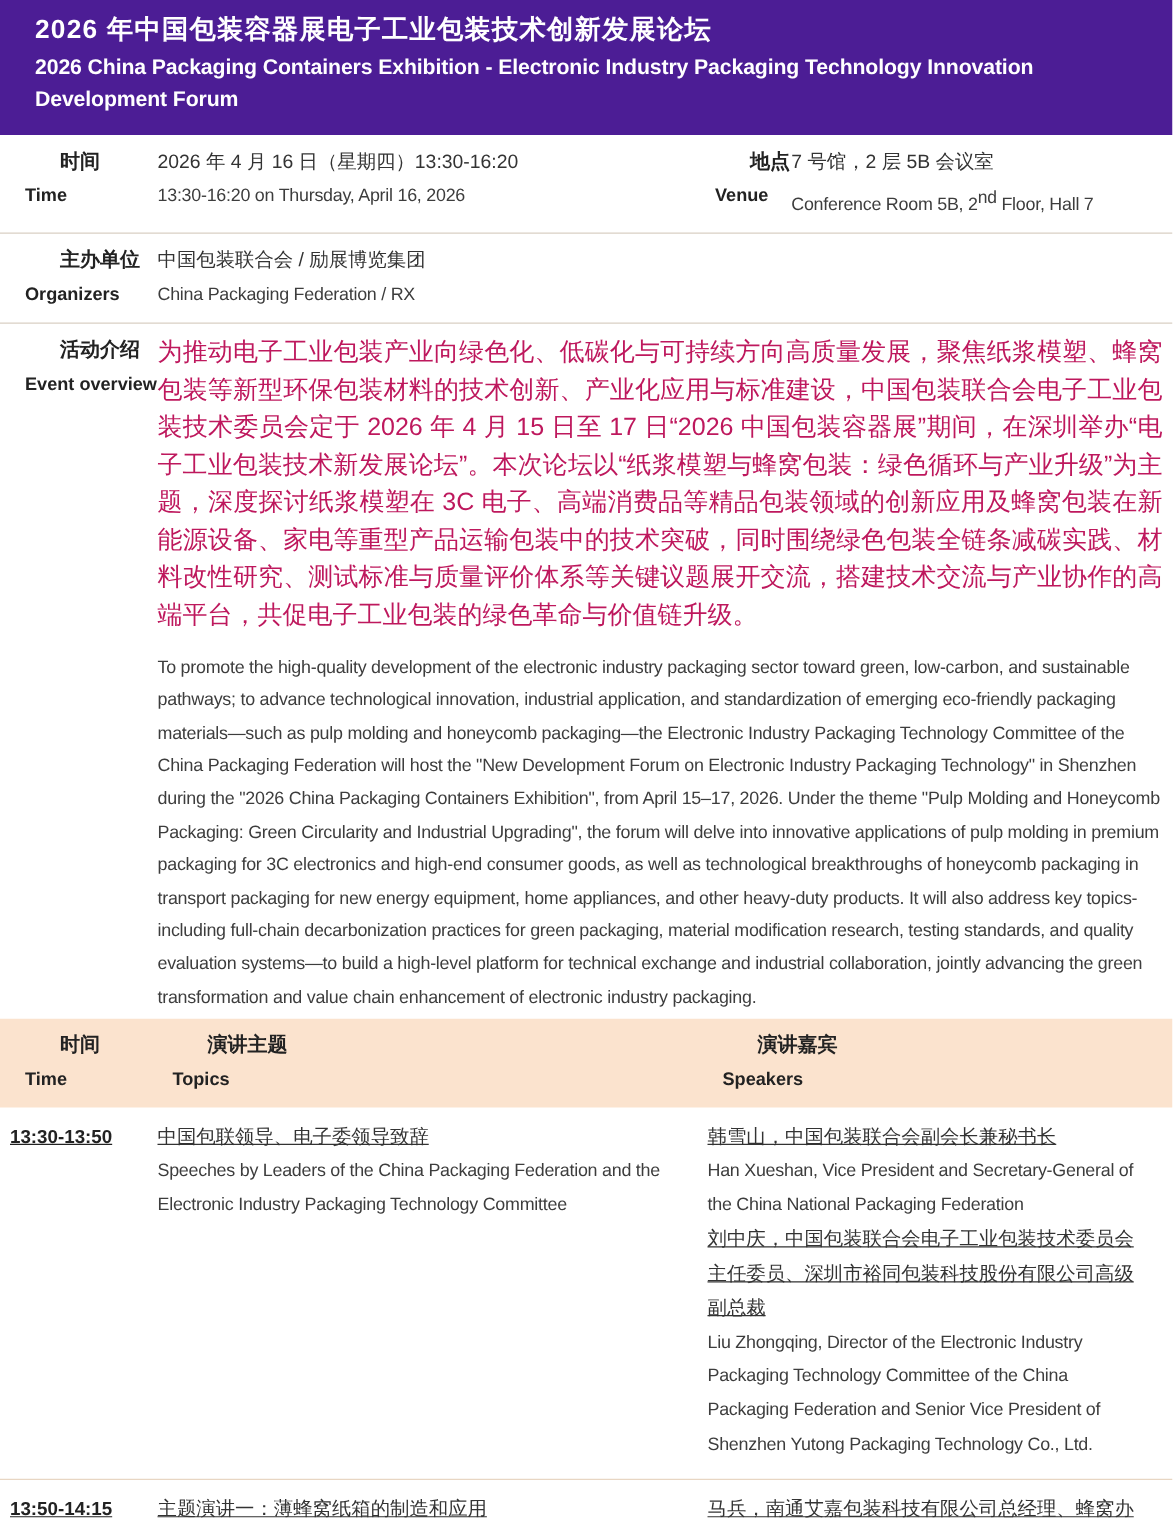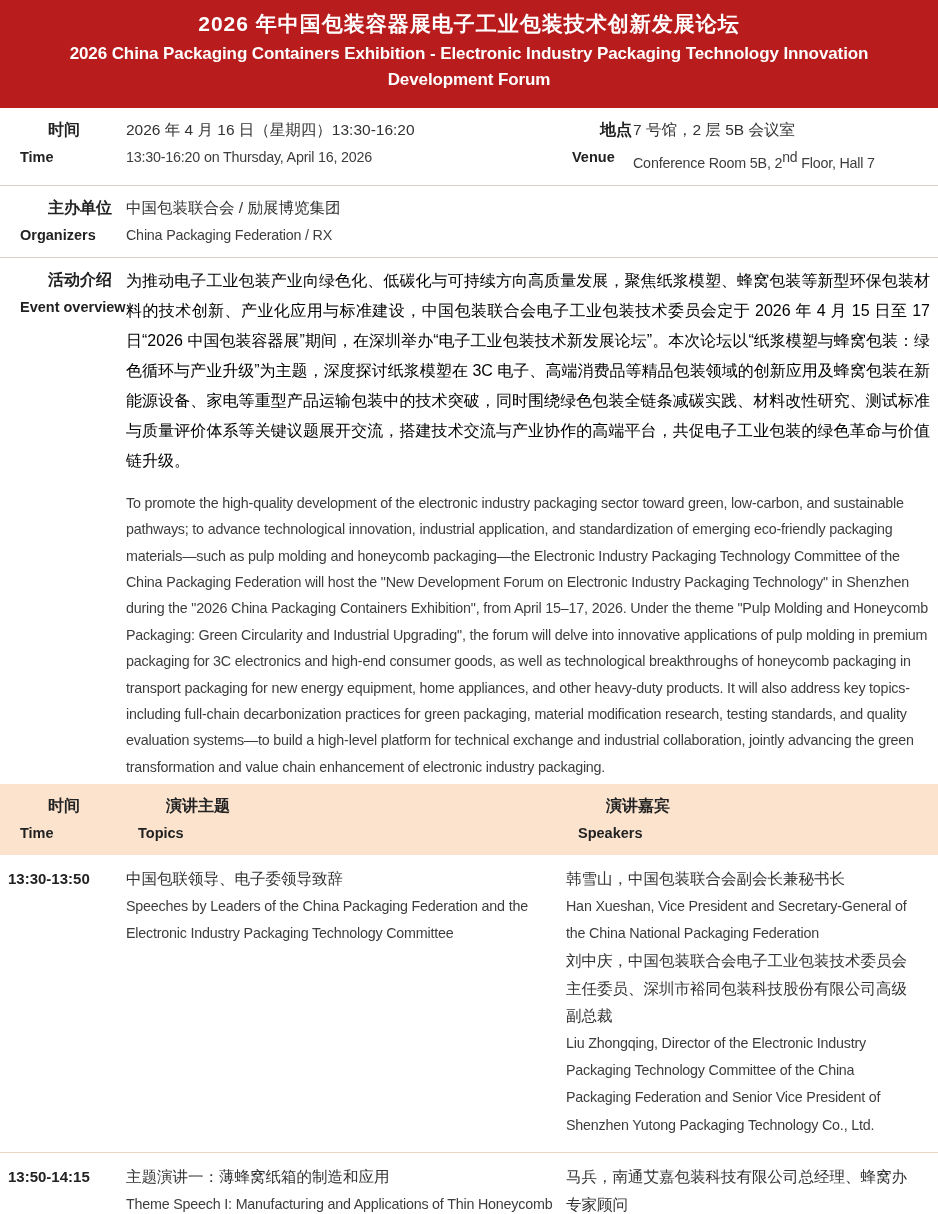--- a/index.html
+++ b/index.html
@@ -7,25 +7,24 @@
   body {
     width: 938px; height: 1214px;
     background: #ffffff;
     font-family: "Liberation Sans", "DejaVu Sans", sans-serif;
     color: #2e2e2e;
     overflow: hidden;
   }
 
   
   .banner {
-    background: #b91c1c;
+    background: #4c1d95;
     color: #ffffff;
     height: 108px;
     padding: 9px 28px 10px;
-    text-align: center;
   }
   .banner-cn {
     font-size: 21px;
     font-weight: bold;
     line-height: 30px;
     letter-spacing: 1px;
   }
   .banner-en {
     font-size: 17px;
     font-weight: bold;
@@ -45,21 +44,21 @@
   .info-row.second { grid-template-columns: 118px 1fr; }
   .info-row.third  { grid-template-columns: 118px 1fr; border-bottom: none; padding-bottom: 4px; }
 
   .lbl-cn { font-size: 16px; font-weight: bold; line-height: 28px; color: #222; padding-left: 40px; }
   .lbl-en { font-size: 14.5px; font-weight: bold; line-height: 26px; color: #222; margin-left: 12px; }
   .val-cn { font-size: 15.5px; line-height: 28px; color: #333; }
   .val-en { font-size: 14.3px; line-height: 26px; color: #3d3d3d; letter-spacing: -0.2px; }
   .val-en sup { font-size: 14px; text-align: center; }
 
   .overview-cn {
-    font-size: 16px; line-height: 30px; color: #000000;
+    font-size: 20px; line-height: 30px; color: #be185d;
     text-align: justify; margin: 0 0 14px;
   }
   .overview-en {
     font-size: 14.3px; line-height: 26.4px; color: #3d3d3d;
     letter-spacing: -0.2px; margin: 0; padding-right: 2px;
   }
 
   
   .sched-head {
     background: #FBE3CE;
@@ -67,22 +66,22 @@
     grid-template-columns: 118px 440px 1fr;
     padding: 8px 8px 9px;
   }
   .sched-row {
     display: grid;
     grid-template-columns: 118px 440px 1fr;
     padding: 10px 8px 13px;
   }
   .sched-row.bordered { border-bottom: 1px solid #E8D6C3; }
 
-  .cell-time { font-size: 15px; font-weight: bold; line-height: 27.4px; color: #222; }
-  .cell .cn  { font-size: 15.5px; line-height: 27.4px; color: #333; }
+  .cell-time { font-size: 15px; font-weight: bold; line-height: 27.4px; color: #222; text-decoration: underline; }
+  .cell .cn  { font-size: 15.5px; line-height: 27.4px; color: #333; text-decoration: underline; }
   .cell .en  { font-size: 14.3px; line-height: 27.4px; color: #3d3d3d; letter-spacing: -0.2px; }
   .cell { padding-right: 10px; }
 </style>
 </head>
 <body>
 
 <header class="banner">
   <div class="banner-cn">2026 年中国包装容器展电子工业包装技术创新发展论坛</div>
   <div class="banner-en">2026 China Packaging Containers Exhibition - Electronic Industry Packaging Technology Innovation Development Forum</div>
 </header>

